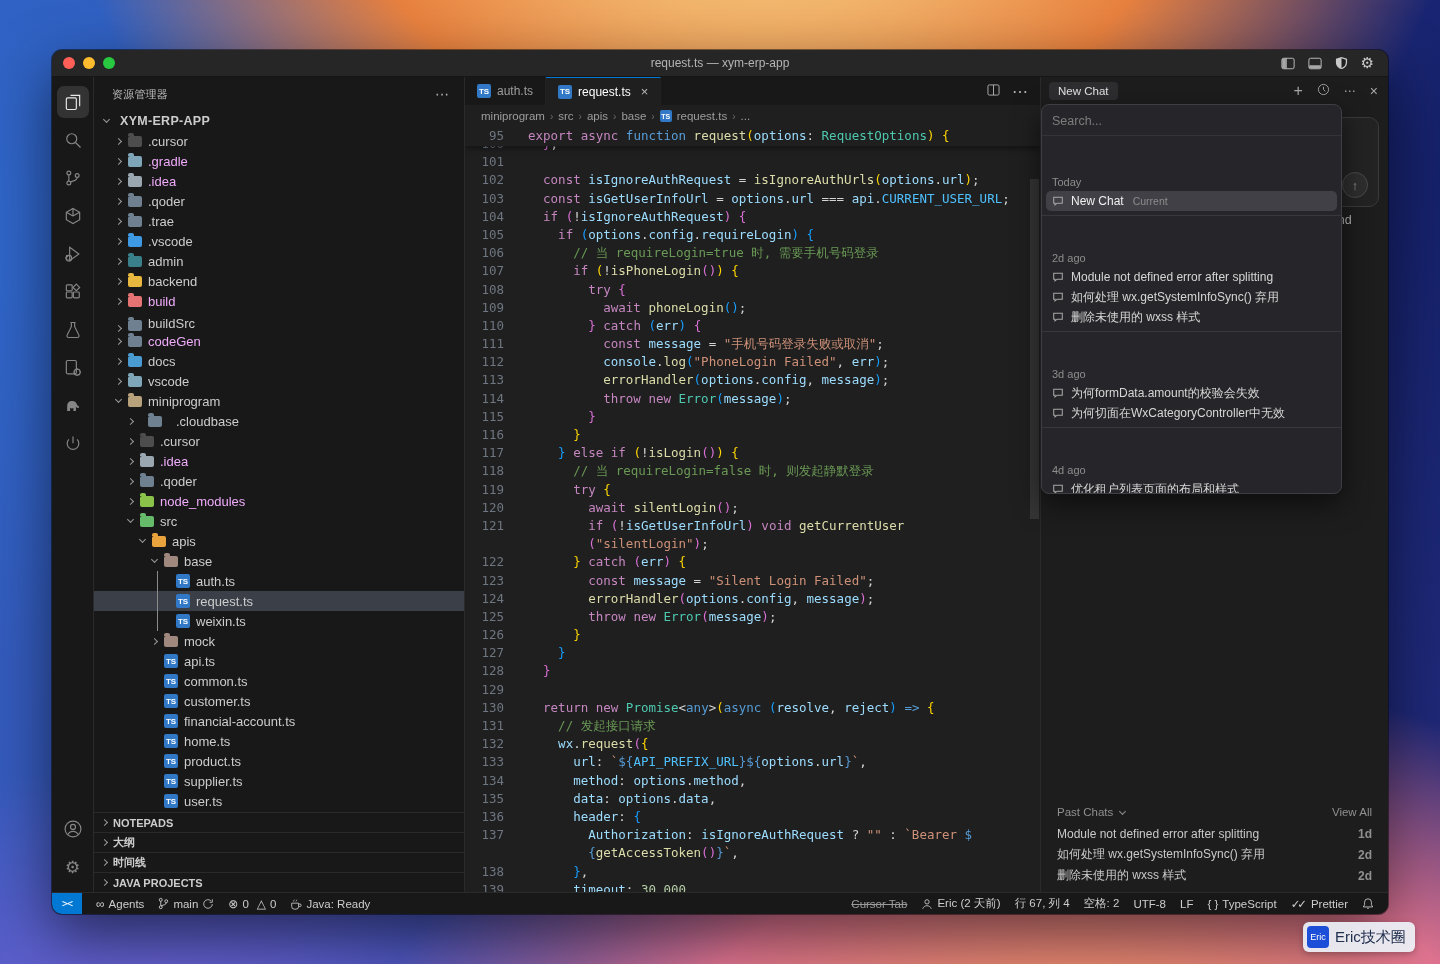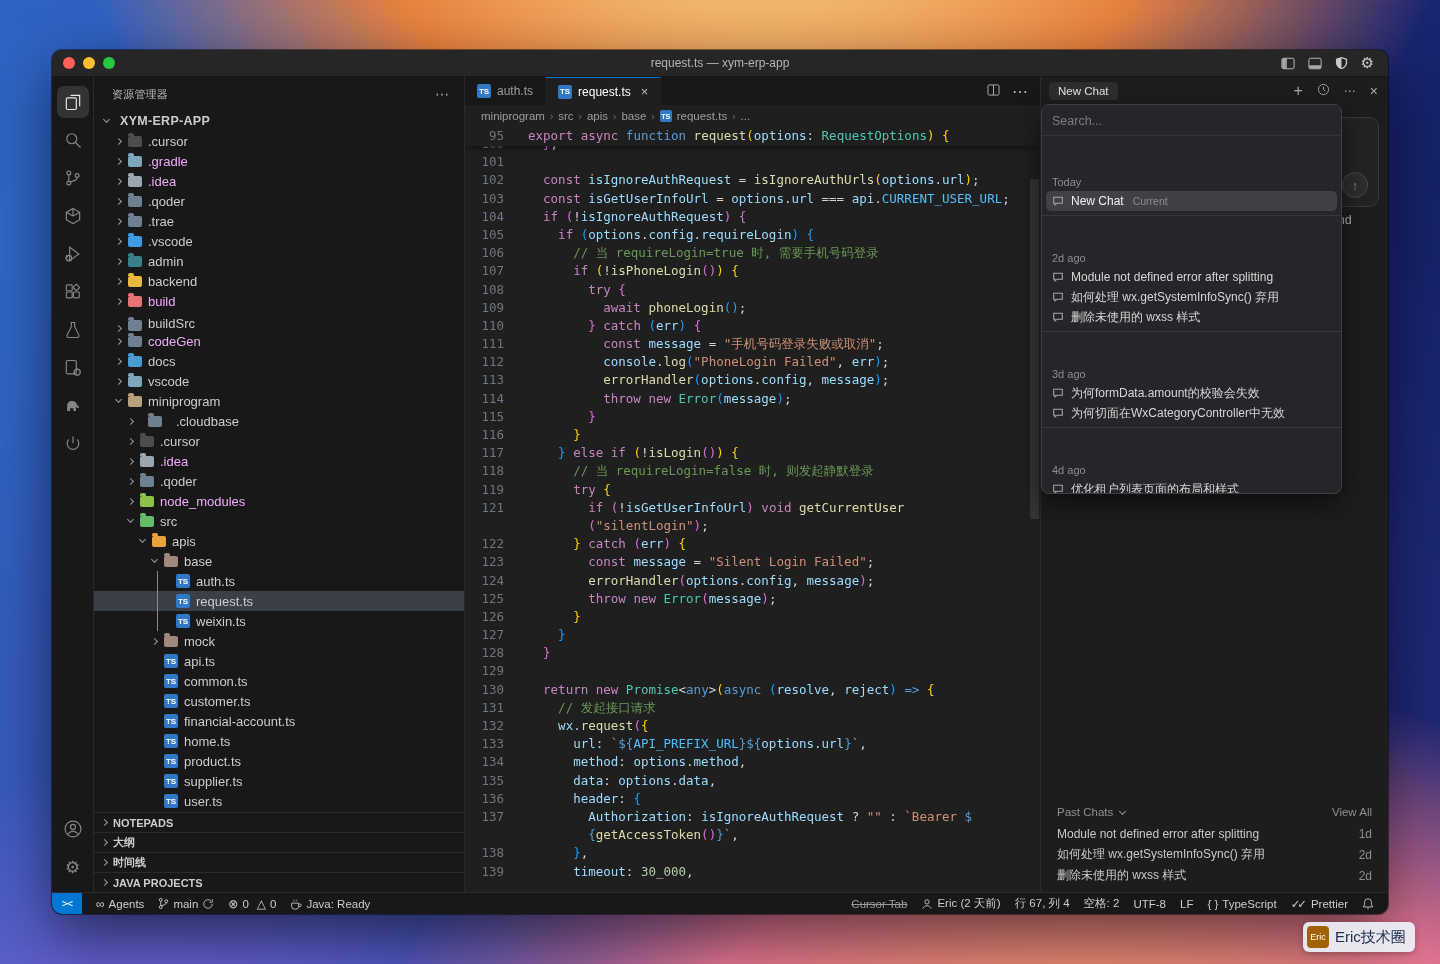--- a/index.html
+++ b/index.html
@@ -101,35 +101,35 @@
   .dd-item { height:20px; display:flex; align-items:center; gap:7px; padding:0 10px; color:#d6d6d6; font-size:12px; white-space:nowrap; }
   .dd-item svg { flex:0 0 auto; color:#a8a8a8; }
   .dd-item.cur { background:#404046; border-radius:5px; margin:0 4px; padding:0 6px; color:#f0f0f0; }
   .dd-item .badge { color:#8d8d8d; font-size:10.5px; margin-left:2px; }
   .dd-div { height:1px; background:#38383c; margin:4px 0; }
   
   .past { position:absolute; left:0; right:0; bottom:6px; padding:0 16px; }
   .past-head { display:flex; align-items:center; color:#8f8f8f; font-size:11.5px; height:22px; }
   .past-head .va { margin-left:auto; }
   .past-row { display:flex; align-items:center; height:21px; font-size:12px; color:#c9c9c9; white-space:nowrap; }
-  .past-row .age { margin-left:auto; color:#8f8f8f; }
+  .past-row .age { margin-left:auto; color:#8f8f8f;font-weight:bold; }
   
   .statusbar { height:22px; background:#181818; border-top:1px solid #2a2a2a; display:flex; align-items:center;
     font-size:11.5px; color:#cccccc; flex:0 0 22px; }
   .st-chip { width:30px; height:100%; background:#0078d4; color:#fff; display:flex; align-items:center; justify-content:center;
     font-family:"DejaVu Sans Mono",monospace; font-size:10px; letter-spacing:-1px; }
   .seg { display:flex; align-items:center; gap:4px; margin-left:14px; }
   .st-right { margin-left:auto; display:flex; }
   .st-right .seg { margin-left:0; margin-right:14px; }
   .strike { text-decoration:line-through; color:#9a9a9a; }
   .g11 { font-size:12px; }
   
   .wm { position:absolute; left:1303px; top:922px; height:30px; background:rgba(237,242,249,.92); border-radius:6px;
     display:flex; align-items:center; gap:6px; padding:0 9px 0 4px; box-shadow:0 2px 6px rgba(0,0,0,.25); }
-  .wm-av { width:22px; height:22px; border-radius:4px; background:#a16207; color:#fff; font-size:9px; display:flex; align-items:center; justify-content:center; }
+  .wm-av { width:22px; height:22px; border-radius:4px; background:#1d4ed8; color:#fff; font-size:9px; display:flex; align-items:center; justify-content:center; }
   .wm-tx { color:#20304e; font-size:15px; }
 </style>
 </head>
 <body>
 
 <div class="window">
 
   <div class="titlebar">
     <div class="lights">
       <span class="light l-red"></span>
@@ -514,20 +514,21 @@
             <div class="crow"><span class="ln">110</span><span class="ct"><span class="tk-p">        </span><span class="tk-u">}</span><span class="tk-p"> </span><span class="tk-k">catch</span><span class="tk-p"> </span><span class="tk-z">(</span><span class="tk-v">err</span><span class="tk-z">)</span><span class="tk-p"> </span><span class="tk-u">{</span></span></div>
             <div class="crow"><span class="ln">111</span><span class="ct"><span class="tk-p">          </span><span class="tk-k">const</span><span class="tk-p"> </span><span class="tk-v">message</span><span class="tk-p"> = </span><span class="tk-s">"手机号码登录失败或取消"</span><span class="tk-p">;</span></span></div>
             <div class="crow"><span class="ln">112</span><span class="ct"><span class="tk-p">          </span><span class="tk-v">console</span><span class="tk-p">.</span><span class="tk-f">log</span><span class="tk-z">(</span><span class="tk-s">"PhoneLogin Failed"</span><span class="tk-p">, </span><span class="tk-v">err</span><span class="tk-z">)</span><span class="tk-p">;</span></span></div>
             <div class="crow"><span class="ln">113</span><span class="ct"><span class="tk-p">          </span><span class="tk-f">errorHandler</span><span class="tk-z">(</span><span class="tk-v">options</span><span class="tk-p">.</span><span class="tk-v">config</span><span class="tk-p">, </span><span class="tk-v">message</span><span class="tk-z">)</span><span class="tk-p">;</span></span></div>
             <div class="crow"><span class="ln">114</span><span class="ct"><span class="tk-p">          </span><span class="tk-k">throw</span><span class="tk-p"> </span><span class="tk-k">new</span><span class="tk-p"> </span><span class="tk-t">Error</span><span class="tk-z">(</span><span class="tk-v">message</span><span class="tk-z">)</span><span class="tk-p">;</span></span></div>
             <div class="crow"><span class="ln">115</span><span class="ct"><span class="tk-p">        </span><span class="tk-u">}</span></span></div>
             <div class="crow"><span class="ln">116</span><span class="ct"><span class="tk-p">      </span><span class="tk-y">}</span></span></div>
             <div class="crow"><span class="ln">117</span><span class="ct"><span class="tk-p">    </span><span class="tk-z">}</span><span class="tk-p"> </span><span class="tk-k">else</span><span class="tk-p"> </span><span class="tk-k">if</span><span class="tk-p"> </span><span class="tk-y">(</span><span class="tk-p">!</span><span class="tk-f">isLogin</span><span class="tk-u">()</span><span class="tk-y">)</span><span class="tk-p"> </span><span class="tk-y">{</span></span></div>
             <div class="crow"><span class="ln">118</span><span class="ct"><span class="tk-m">      // 当 requireLogin=false 时, 则发起静默登录</span></span></div>
             <div class="crow"><span class="ln">119</span><span class="ct"><span class="tk-p">      </span><span class="tk-k">try</span><span class="tk-p"> </span><span class="tk-y">{</span></span></div>
+            <div class="crow"><span class="ln">120</span><span class="ct"><span class="tk-p">        </span><span class="tk-k">await</span><span class="tk-p"> </span><span class="tk-f">silentLogin</span><span class="tk-u">()</span><span class="tk-p">;</span></span></div>
             <div class="crow"><span class="ln">121</span><span class="ct"><span class="tk-p">        </span><span class="tk-k">if</span><span class="tk-p"> </span><span class="tk-u">(</span><span class="tk-p">!</span><span class="tk-v">isGetUserInfoUrl</span><span class="tk-u">)</span><span class="tk-p"> </span><span class="tk-k">void</span><span class="tk-p"> </span><span class="tk-f">getCurrentUser</span></span></div>
             <div class="crow"><span class="ln"></span><span class="ct"><span class="tk-p">        </span><span class="tk-u">(</span><span class="tk-s">"silentLogin"</span><span class="tk-u">)</span><span class="tk-p">;</span></span></div>
             <div class="crow"><span class="ln">122</span><span class="ct"><span class="tk-p">      </span><span class="tk-y">}</span><span class="tk-p"> </span><span class="tk-k">catch</span><span class="tk-p"> </span><span class="tk-u">(</span><span class="tk-v">err</span><span class="tk-u">)</span><span class="tk-p"> </span><span class="tk-y">{</span></span></div>
             <div class="crow"><span class="ln">123</span><span class="ct"><span class="tk-p">        </span><span class="tk-k">const</span><span class="tk-p"> </span><span class="tk-v">message</span><span class="tk-p"> = </span><span class="tk-s">"Silent Login Failed"</span><span class="tk-p">;</span></span></div>
             <div class="crow"><span class="ln">124</span><span class="ct"><span class="tk-p">        </span><span class="tk-f">errorHandler</span><span class="tk-u">(</span><span class="tk-v">options</span><span class="tk-p">.</span><span class="tk-v">config</span><span class="tk-p">, </span><span class="tk-v">message</span><span class="tk-u">)</span><span class="tk-p">;</span></span></div>
             <div class="crow"><span class="ln">125</span><span class="ct"><span class="tk-p">        </span><span class="tk-k">throw</span><span class="tk-p"> </span><span class="tk-k">new</span><span class="tk-p"> </span><span class="tk-t">Error</span><span class="tk-u">(</span><span class="tk-v">message</span><span class="tk-u">)</span><span class="tk-p">;</span></span></div>
             <div class="crow"><span class="ln">126</span><span class="ct"><span class="tk-p">      </span><span class="tk-y">}</span></span></div>
             <div class="crow"><span class="ln">127</span><span class="ct"><span class="tk-p">    </span><span class="tk-z">}</span></span></div>
             <div class="crow"><span class="ln">128</span><span class="ct"><span class="tk-p">  </span><span class="tk-u">}</span></span></div>
             <div class="crow"><span class="ln">129</span><span class="ct"></span></div>

